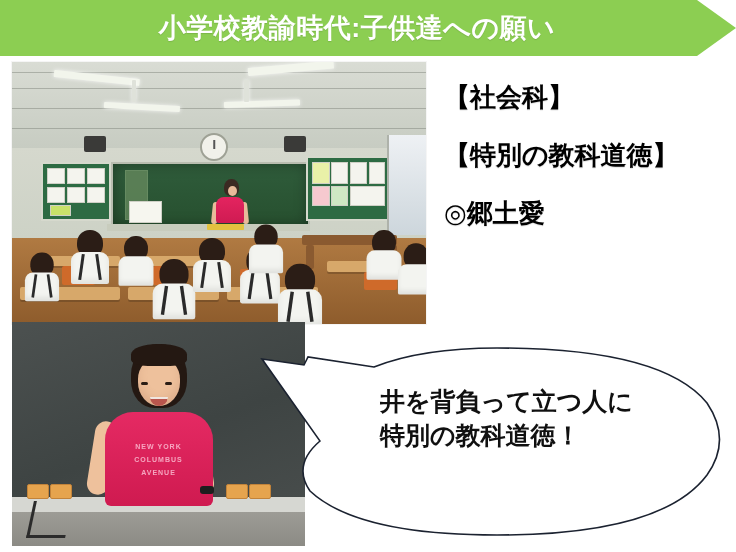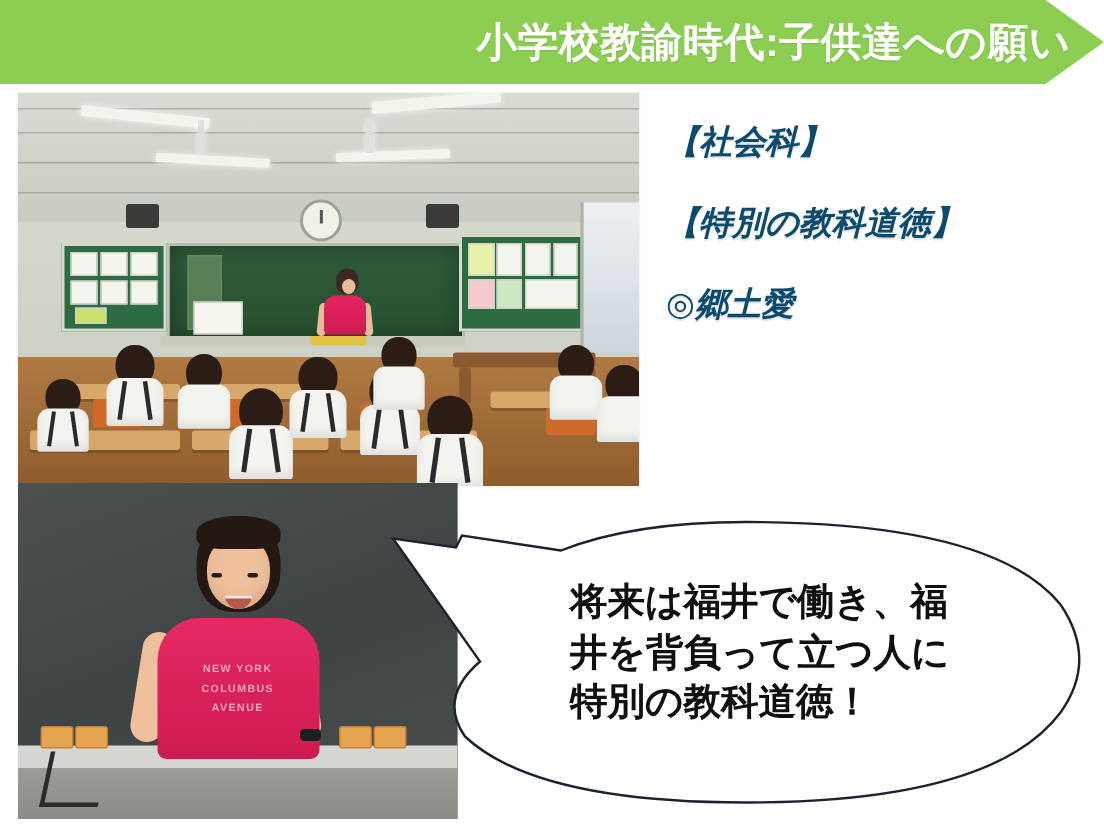--- a/index.html
+++ b/index.html
@@ -29,21 +29,21 @@
   .header-banner {
     position: absolute;
     left: 0;
     top: 0;
     width: 736px;
     height: 56px;
     background: #8CCE52;
     clip-path: polygon(0 0, 697px 0, 736px 28px, 697px 56px, 0 56px);
     display: flex;
     align-items: center;
-    justify-content: flex-end;
+    justify-content: center;
     z-index: 3;
   }
   .header-title {
     color: #ffffff;
     font-size: 27px;
     font-weight: bold;
     letter-spacing: 0.5px;
     line-height: 1;
     text-shadow: 0 1px 1px rgba(0,0,0,0.12);
     white-space: nowrap;
@@ -261,28 +261,27 @@
 
   
   .text-block {
     position: absolute;
     left: 444px;
     top: 84px;
     width: 290px;
     z-index: 4;
   }
   .text-line {
-    color: #0c4a6e;
-    font-size: 22px;
+    color: #000000;
+    font-size: 26px;
     font-weight: bold;
     line-height: 1;
     margin-bottom: 32px;
     white-space: nowrap;
     text-shadow: 0 1px 1px rgba(0,0,0,0.12);
-    font-style: italic;
   }
   .text-line:last-child { margin-bottom: 0; }
 
   
   .speech-bubble {
     position: absolute;
     left: 262px;
     top: 345px;
     width: 456px;
     height: 190px;
@@ -468,19 +467,18 @@
                L 0 14
                L 58 96
                Q 30 120 48 146
                Q 95 190 235 190
                Q 400 190 445 130
                Q 470 95 445 58
                Q 400 3 235 3
                Q 160 3 112 22 Z" fill="#ffffff" stroke="#1b2230" stroke-width="1.6"></path>
     </svg>
     <div class="bubble-text">
-      <div>将来は福井で働き、福</div>
       <div>井を背負って立つ人に</div>
       <div>特別の教科道徳！</div>
     </div>
   </div>
 
 </div>
 
 </body></html>

